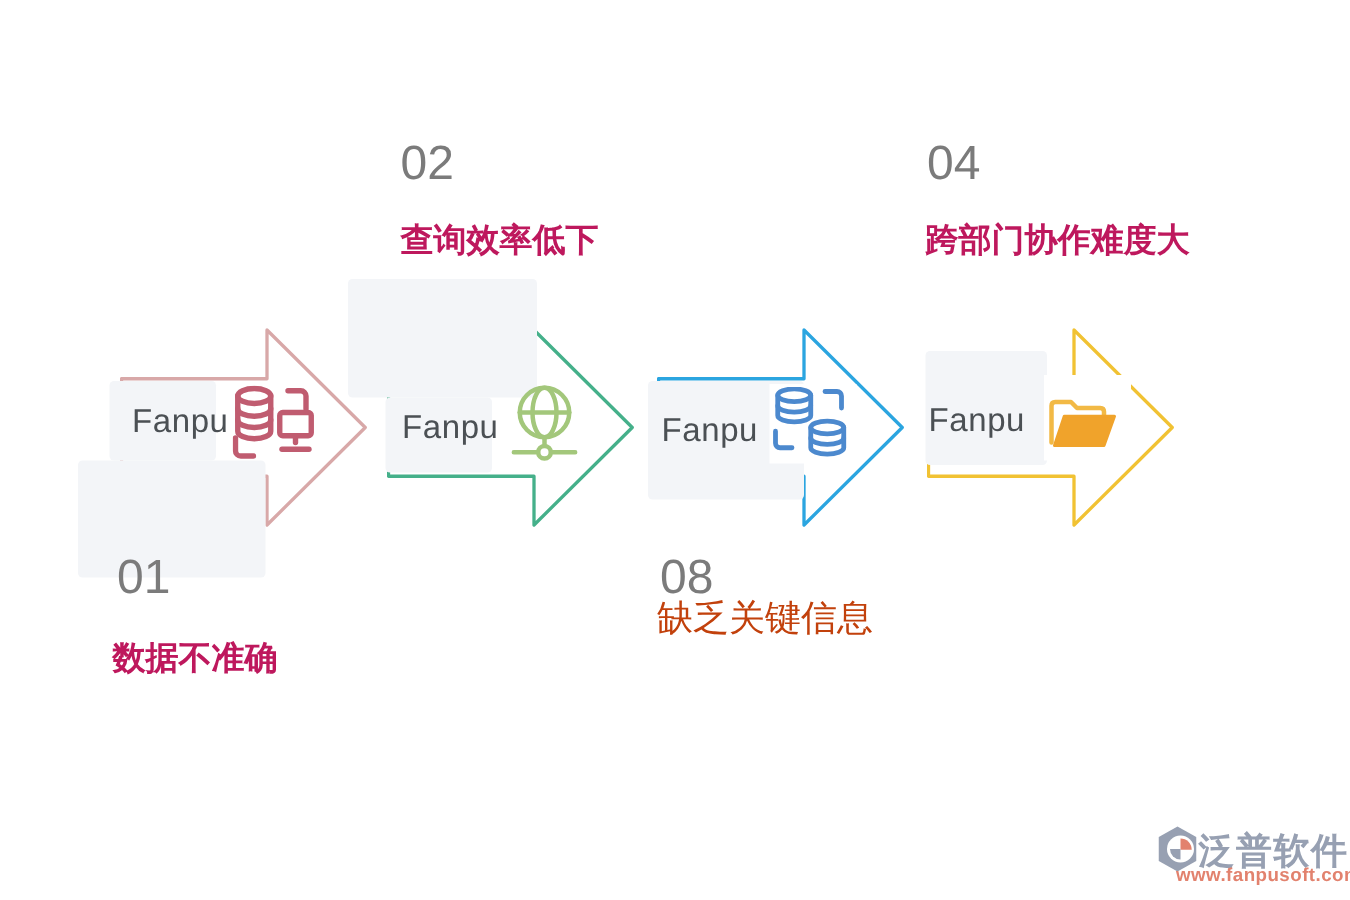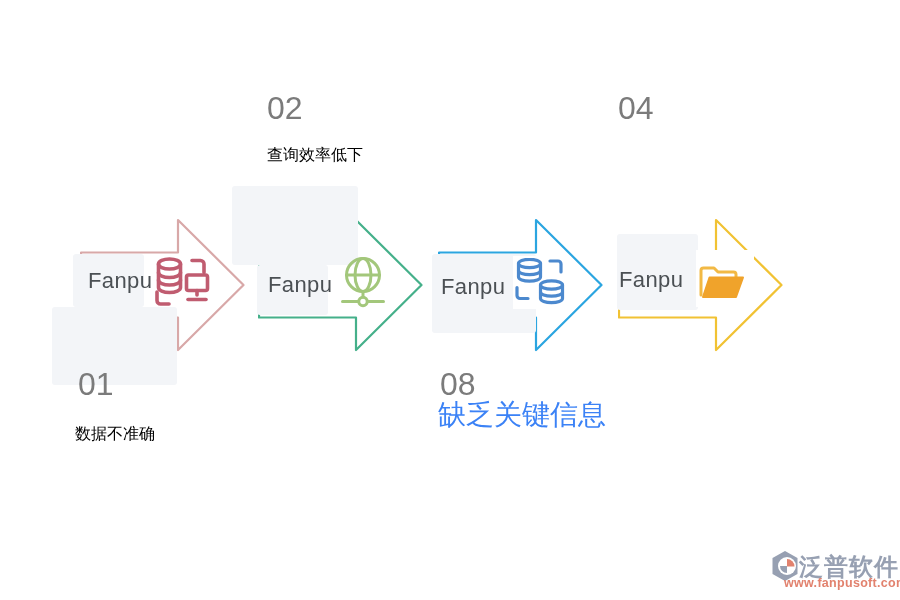--- a/index.html
+++ b/index.html
@@ -4,22 +4,22 @@
 <style>
   html,body{margin:0;padding:0;background:#fff;}
   #canvas{position:relative;width:900px;height:600px;background:#ffffff;overflow:hidden;
           font-family:"Liberation Sans",sans-serif;}
   .graybox{position:absolute;background:#F3F5F8;border-radius:3px;z-index:2;}
   .iconplate{position:absolute;background:#ffffff;z-index:3;}
   .arrow-svg{position:absolute;top:218px;width:166px;height:136px;z-index:1;}
   .icon-svg{position:absolute;z-index:4;}
   .fanpu{position:absolute;z-index:4;font-size:22px;letter-spacing:.4px;color:#4B5054;}
   .stepnum{position:absolute;z-index:4;font-size:32px;color:#7B7B7B;}
-  .desc{position:absolute;z-index:4;font-size:16px;font-weight:400;color:#000000;}
-  .desc.dark{font-weight:400;color:#3b82f6;font-size:28px;text-align:center;}
+  .desc{position:absolute;z-index:4;font-size:22px;font-weight:700;color:#be185d;}
+  .desc.dark{font-weight:400;color:#c2410c;font-size:24px;text-align:center;}
   .wm{position:absolute;z-index:5;}
   .wm-brand{position:absolute;left:799px;top:551px;font-size:24px;font-weight:700;
             color:#97A0B2;letter-spacing:1px;}
   .wm-url{position:absolute;left:784px;top:576px;font-size:12.5px;font-weight:700;
           color:#E2826E;letter-spacing:.3px;}
 </style>
 </head>
 <body>
 
 <div id="canvas">
@@ -94,20 +94,21 @@
   <span class="stepnum" style="left:440px;top:366px">08</span>
   <span class="desc dark" style="left:438px;top:396px">缺乏关键信息</span>
 
   <span class="fanpu" style="left:619px;top:267px">Fanpu</span>
   <svg class="icon-svg" style="left:698px;top:260px" width="48" height="42" viewBox="0 0 48 42">
     <path d="M3 35 V10.5 Q3 8 5.5 8 H16 L20 12 H35.5 Q38 12 38 14.5 V17.5" fill="none" stroke-width="3" stroke-linecap="round" stroke-linejoin="round" stroke="#F2B945"></path>
     <path d="M5 37 L11.5 17.5 H45 L38 37 Z" stroke-width="2" stroke-linejoin="round" fill="#F0A32B"></path>
     <path d="M5 37 L11.5 17.5 H45 L38 37 Z" fill="none" stroke-width="2" stroke-linejoin="round" stroke="#F0A32B"></path>
   </svg>
   <span class="stepnum" style="left:618px;top:90px">04</span>
+  <span class="desc" style="left:617px;top:145px">跨部门协作难度大</span>
 
   <svg class="wm" style="left:770px;top:550px" width="30" height="32" viewBox="0 0 30 32">
     <path d="M15 1 L27.5 8 V24 L15 31 L2.5 24 V8 Z" fill="#97A0B2"></path>
     <circle cx="17" cy="16" r="9" fill="#ffffff"></circle>
     <path d="M17 9 A7.5 7.5 0 0 1 24.5 16.5 L17 16.5 Z" fill="#E2826E"></path>
     <path d="M10 16 A7 7 0 0 0 17 23 L17 16 Z" fill="#97A0B2"></path>
   </svg>
   <span class="wm wm-brand">泛普软件</span>
   <span class="wm wm-url">www.fanpusoft.com</span>
 

